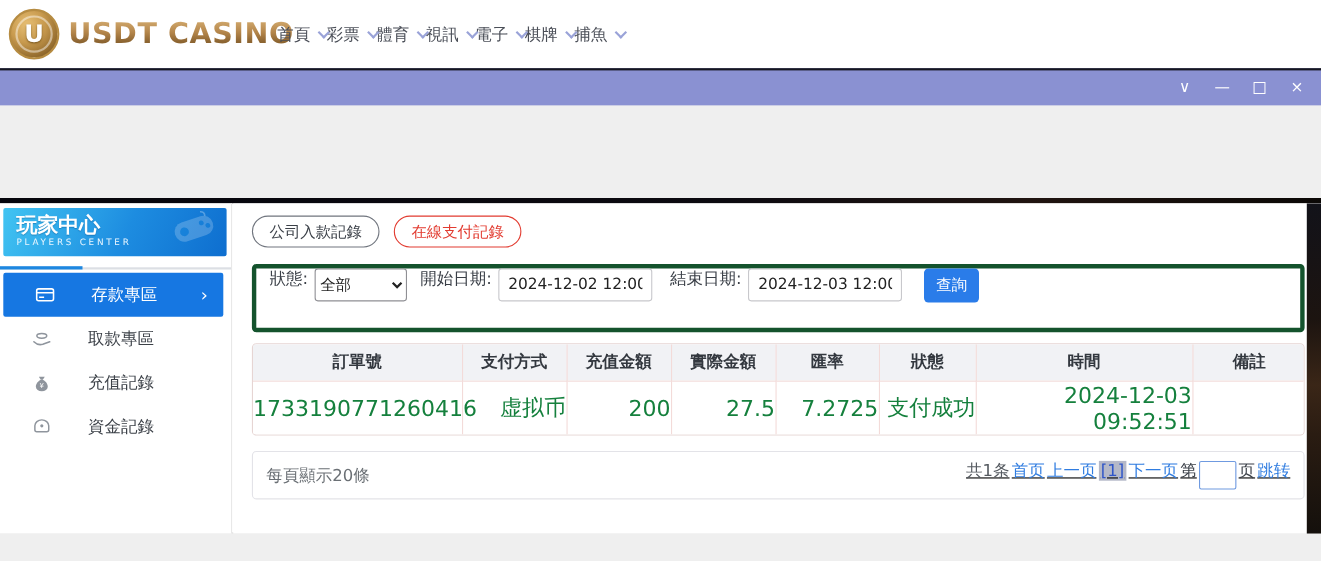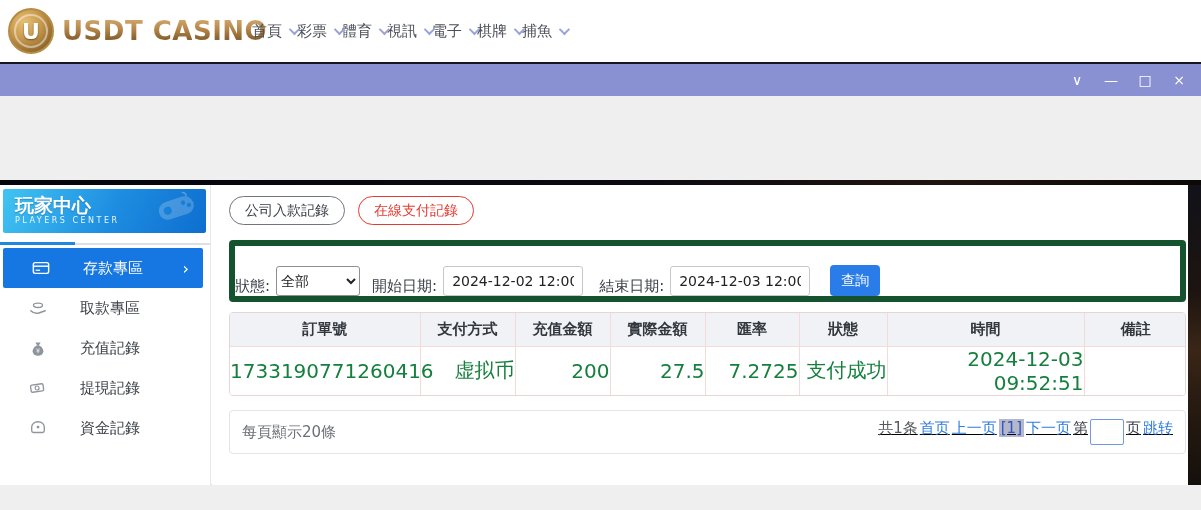--- a/index.html
+++ b/index.html
@@ -52,22 +52,22 @@
   .sb-item.active { background:#1677e2; color:#ffffff; margin:0 7px 0 3px; border-radius:2px; }
   .sb-item.active .arrow { margin-left:auto; font-size:16px; color:#ffffff; }
 
   
   .content { position:absolute; top:0; left:212px; width:976px; height:300px; background:#ffffff; }
   .tabs { position:absolute; top:11px; left:17px; display:flex; gap:13px; }
   .tab { height:29px; padding:0 15px; border-radius:15px; background:#fff; display:flex; align-items:center; font-size:14px; cursor:pointer; }
   .tab.plain { border:1px solid #70757e; color:#3b4048; }
   .tab.active { border:1px solid #e23b30; color:#e23b30; }
 
-  .filterbox { position:absolute; top:55px; left:17px; width:957px; height:62px; border:6px solid #14532d; border-radius:4px;
-    display:flex; align-items:flex-end; padding:0 0; gap:6px; }
+  .filterbox { position:absolute; top:55px; left:17px; width:957px; height:62px; border:4px solid #14532d; border-radius:4px;
+    display:flex; align-items:flex-start; padding:0 12px; gap:6px; }
   .f-label { font-size:15px; color:#3a3f47; }
   .f-select { width:84px; height:30px; font-size:14px; color:#222; border:1px solid #8f8f94; border-radius:3px; background:#fff; margin-right:6px; }
   .f-input { width:140px; height:30px; border:1px solid #c8c8cc; border-radius:3px; font-size:14px; color:#222; padding:0 8px;
     font-family:"DejaVu Sans","Liberation Sans",sans-serif; margin-right:10px; }
   .f-btn { width:50px; height:31px; margin-left:4px; background:#2a7ce9; border:none; border-radius:4px; color:#fff; font-size:14px; cursor:pointer; }
 
   .tblwrap { position:absolute; top:127px; left:17px; width:957px; border:1px solid #e6d5d3; border-radius:4px; overflow:hidden; }
   table { width:100%; border-collapse:collapse; table-layout:fixed; }
   thead th { height:33px; background:#f1f2f5; font-size:15px; color:#33383f; font-weight:bold; border-right:1px solid #f3dbd9; border-bottom:1px solid #f3dbd9;margin-top:30px; }
   thead th:last-child { border-right:none; }
@@ -179,29 +179,20 @@
         </div>
         <div class="sb-item">
           <span class="sb-ico">
             <svg width="18" height="18" viewBox="0 0 20 20">
                 <path d="M7 4 h6 l-2 3 h-2 z" fill="#8f959d"></path>
                 <path d="M9 7 h2 c4 2 5 5 5 7 a6 4.5 0 0 1 -12 0 c0 -2 1 -5 5 -7 z" fill="#8f959d"></path>
                 <text x="10" y="15" font-size="7" fill="#ffffff" text-anchor="middle">¥</text>
               </svg>
           </span>
           <span>充值記錄</span>
-        </div>
-        <div class="sb-item">
-          <span class="sb-ico">
-            <svg width="18" height="18" viewBox="0 0 20 20">
-                <rect x="2" y="6" width="14" height="8" rx="1.5" fill="none" stroke="#8f959d" stroke-width="1.5" transform="rotate(-8 9 10)"></rect>
-                <circle cx="9" cy="10" r="2.2" fill="none" stroke="#8f959d" stroke-width="1.3" transform="rotate(-8 9 10)"></circle>
-              </svg>
-          </span>
-          <span>提現記錄</span>
         </div>
         <div class="sb-item">
           <span class="sb-ico">
             <svg width="18" height="18" viewBox="0 0 20 20">
                 <path d="M3 9 a7 6 0 0 1 14 0 v4 a2 2 0 0 1 -2 2 h-10 a2 2 0 0 1 -2 -2 z" fill="none" stroke="#8f959d" stroke-width="1.5"></path>
                 <circle cx="10" cy="9" r="1.6" fill="#8f959d"></circle>
               </svg>
           </span>
           <span>資金記錄</span>
         </div>

